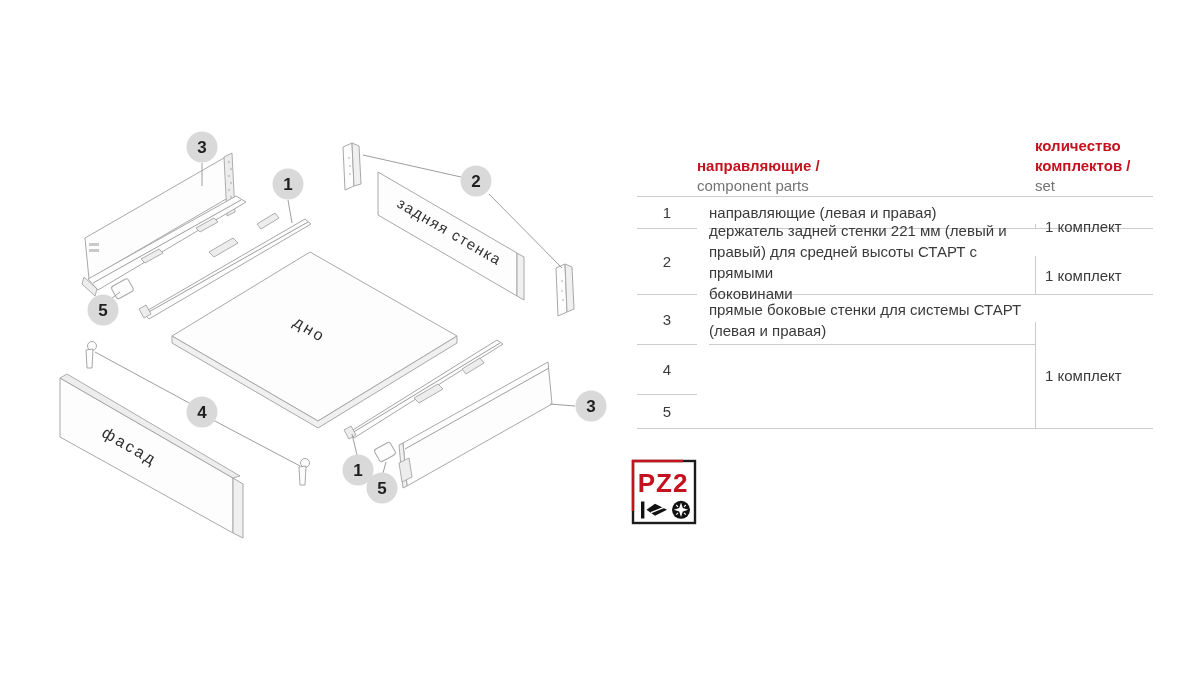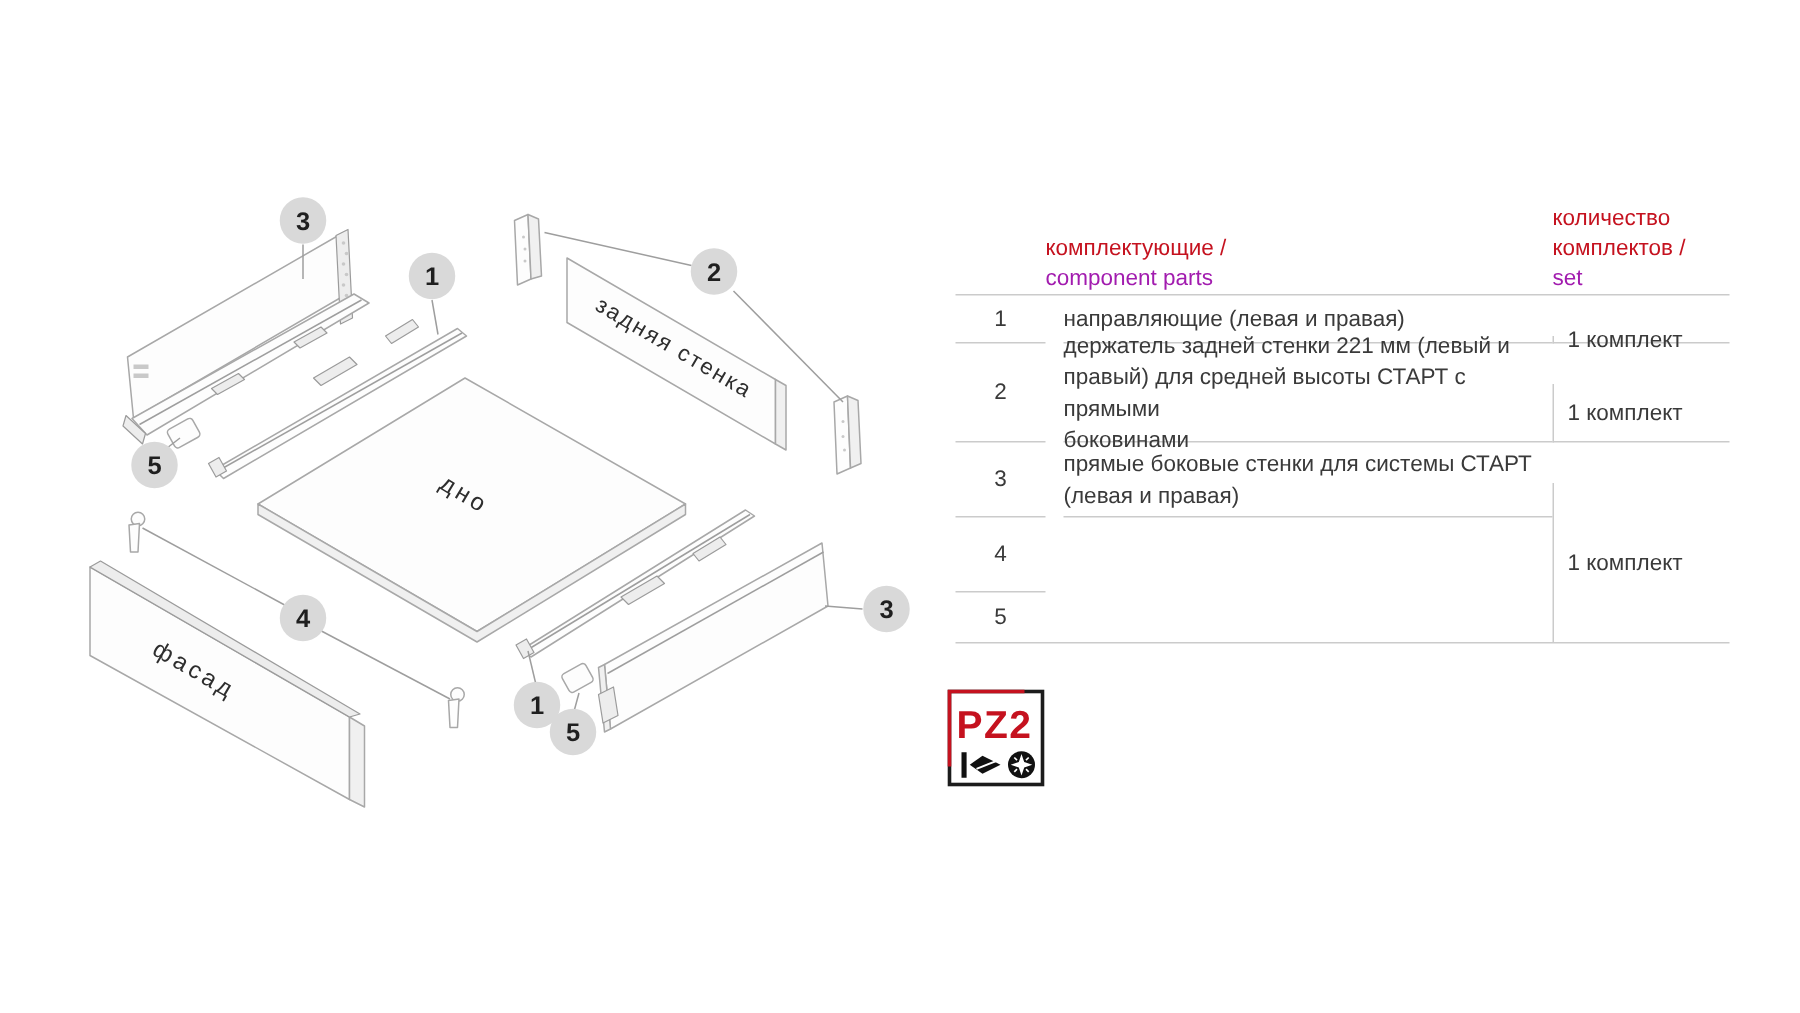--- a/index.html
+++ b/index.html
@@ -14,22 +14,22 @@
   .lline{stroke:#9e9e9e;stroke-width:1;fill:none;}
   .callout circle{fill:#d9d9d9;stroke:none;}
   .callout text{font:bold 17px "Liberation Sans",sans-serif;fill:#1f1f1f;text-anchor:middle;}
   .dlabel{fill:#2e2e2e;font-size:15px;letter-spacing:1.5px;text-anchor:middle;}
   .dlabel.big{font-size:16px;letter-spacing:2.5px;}
   
   .parts-table{position:absolute;left:637px;top:136px;width:516px;}
   .thead{display:grid;grid-template-columns:60px 338px 118px;height:60px;align-items:end;}
   .h-left{grid-column:2;padding-bottom:6px;}
   .h-right{grid-column:3;padding-bottom:6px;}
-  .h-red{color:#c5121f;font-weight:normal;font-size:15px;line-height:20px;white-space:pre-line;}
-  .h-gray{color:#a21caf;font-size:15px;line-height:20px;}
+  .h-red{color:#c5121f;font-weight:bold;font-size:15px;line-height:20px;white-space:pre-line;}
+  .h-gray{color:#737373;font-size:15px;line-height:20px;}
   .tbody{display:grid;grid-template-columns:60px 338px 118px;
          grid-template-rows:32px 66px 50px 50px 33px;
          border-top:1px solid #cbcbcb;border-bottom:1px solid #cbcbcb;}
   .cell{display:flex;align-items:center;font-size:15px;line-height:21px;color:#3a3a3a;}
   .num{justify-content:center;}
   .desc{white-space:pre-line;margin-left:12px;}
   .qty{border-left:1px solid #cbcbcb;padding-left:9px;margin-top:27px;}
   .bb{border-bottom:1px solid #cbcbcb;}
   .r1{grid-row:1}.r2{grid-row:2}.r3{grid-row:3}.r4{grid-row:4}.r5{grid-row:5}
   .c1{grid-column:1}.c2{grid-column:2}.c3{grid-column:3}
@@ -181,21 +181,21 @@
     </g>
 
     <text class="dlabel" transform="translate(447,236) rotate(30.3)">задняя стенка</text>
     <text class="dlabel big" transform="translate(307,334) rotate(31)">дно</text>
     <text class="dlabel big" transform="translate(127,451) rotate(30)">фасад</text>
   </svg>
 
   <div class="parts-table">
     <div class="thead">
       <div class="h-left">
-        <div class="h-red">комплектующие /</div>
+        <div class="h-red">направляющие /</div>
         <div class="h-gray">component parts</div>
       </div>
       <div class="h-right">
         <div class="h-red">количество
 комплектов /</div>
         <div class="h-gray">set</div>
       </div>
     </div>
 
     <div class="tbody">

